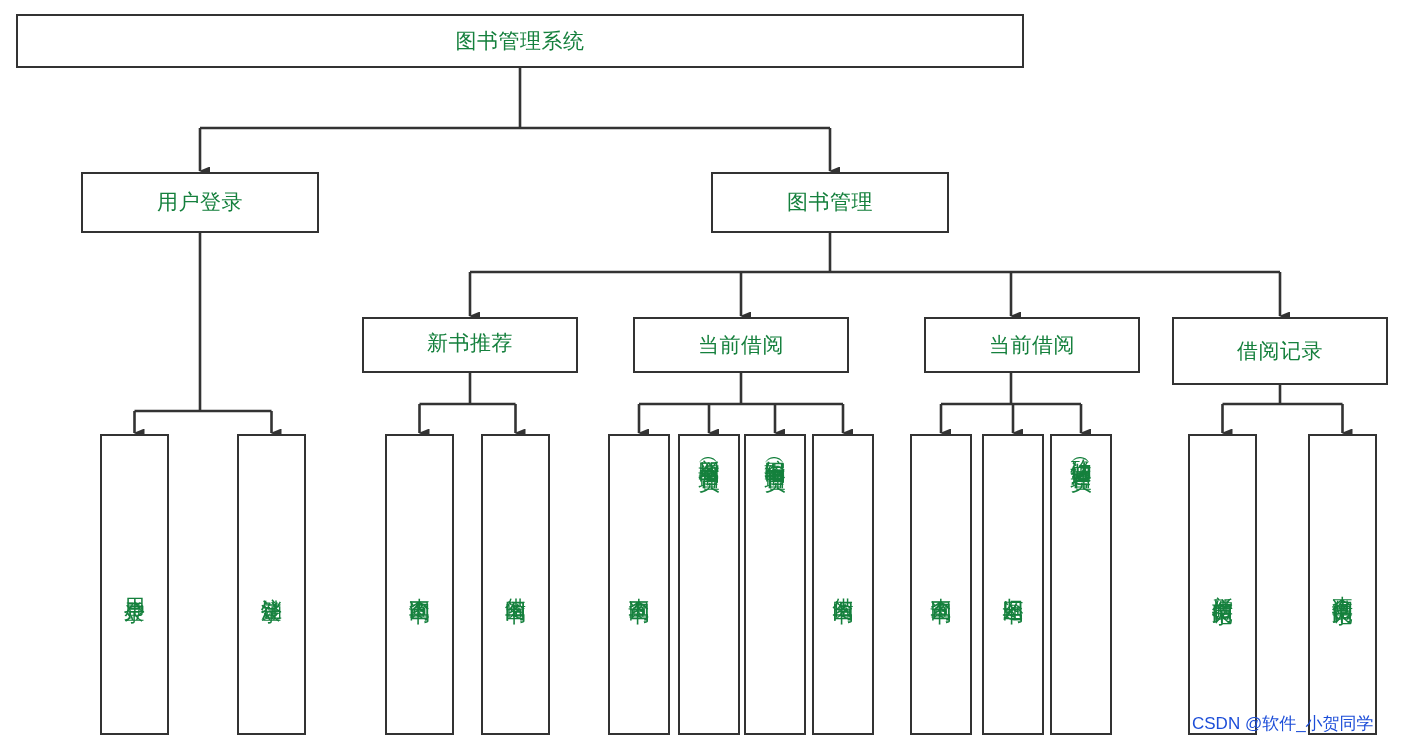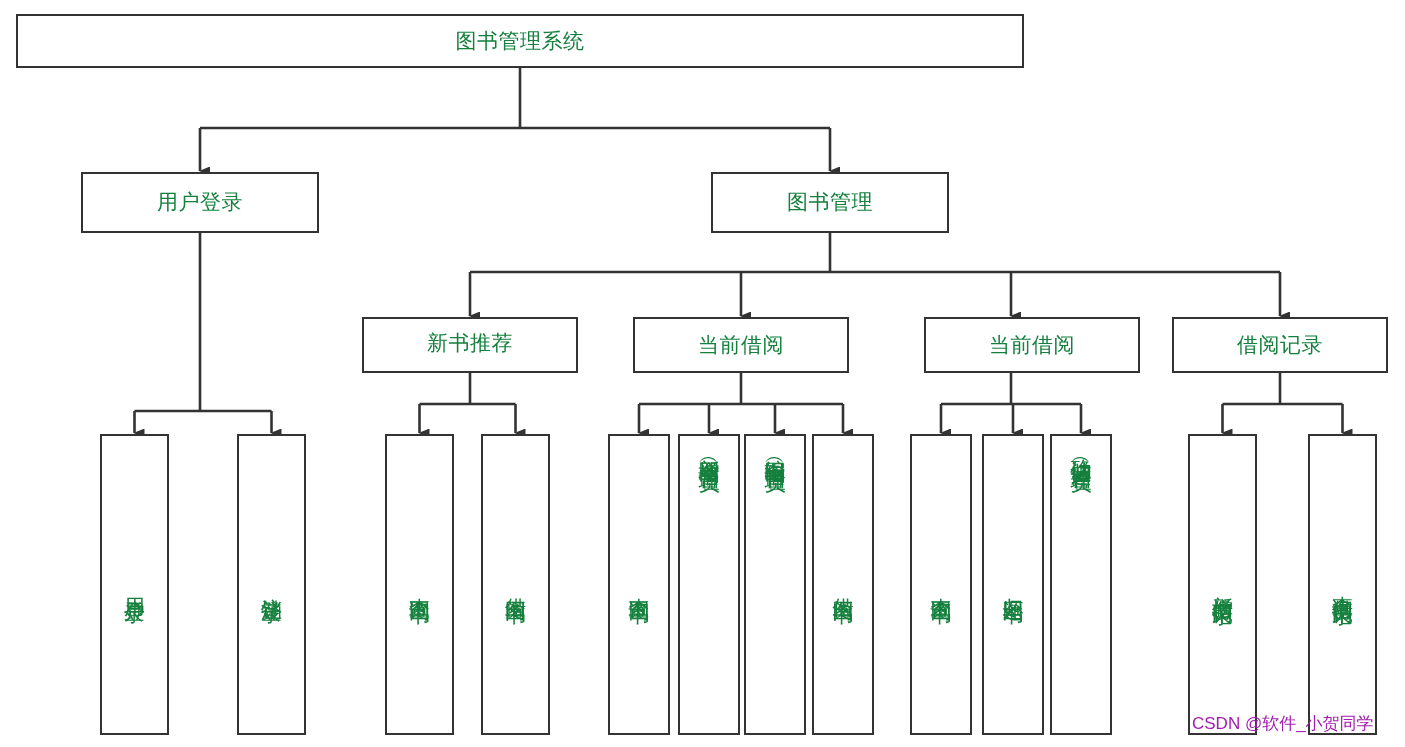--- a/index.html
+++ b/index.html
@@ -58,21 +58,21 @@
     font-size: 21px;
     max-height: 100%;
   }
   .node.leaf.top-aligned {
     align-items: flex-start;
     padding-top: 6px;
   }
   .watermark {
     position: absolute;
     font-size: 17px;
-    color: #a21caf;
+    color: #1d4ed8;
     white-space: nowrap;
     z-index: 5;
     font-family: "Liberation Sans", "DejaVu Sans", sans-serif;
   }
 </style>
 </head>
 <body>
 
 <div id="canvas">
   <svg id="edges" viewBox="0 0 1405 747" width="1405" height="747" xmlns="http://www.w3.org/2000/svg">
@@ -130,21 +130,21 @@
       </div>
       <div class="node" style="left: 362px; top: 317px; width: 216px; height: 56px; font-family: Liberation Mono, monospace;">
         <span class="label">新书推荐</span>
       </div>
       <div class="node" style="left: 633px; top: 317px; width: 216px; height: 56px;">
         <span class="label">当前借阅</span>
       </div>
       <div class="node" style="left: 903px; top: 317px; width: 216px; height: 56px; margin-left: 21px;">
         <span class="label">当前借阅</span>
       </div>
-      <div class="node" style="left: 1172px; top: 317px; width: 216px; height: 56px;">
+      <div class="node" style="left: 1172px; top: 317px; width: 216px; height: 68px;">
         <span class="label">借阅记录</span>
       </div>
       <div class="node leaf" style="left: 100px; top: 434px; width: 69px; height: 301px;">
         <span class="label">用户登录</span>
       </div>
       <div class="node leaf" style="left: 237px; top: 434px; width: 69px; height: 301px;">
         <span class="label">注销登录</span>
       </div>
       <div class="node leaf" style="left: 385px; top: 434px; width: 69px; height: 301px;">
         <span class="label">查询图书</span>

